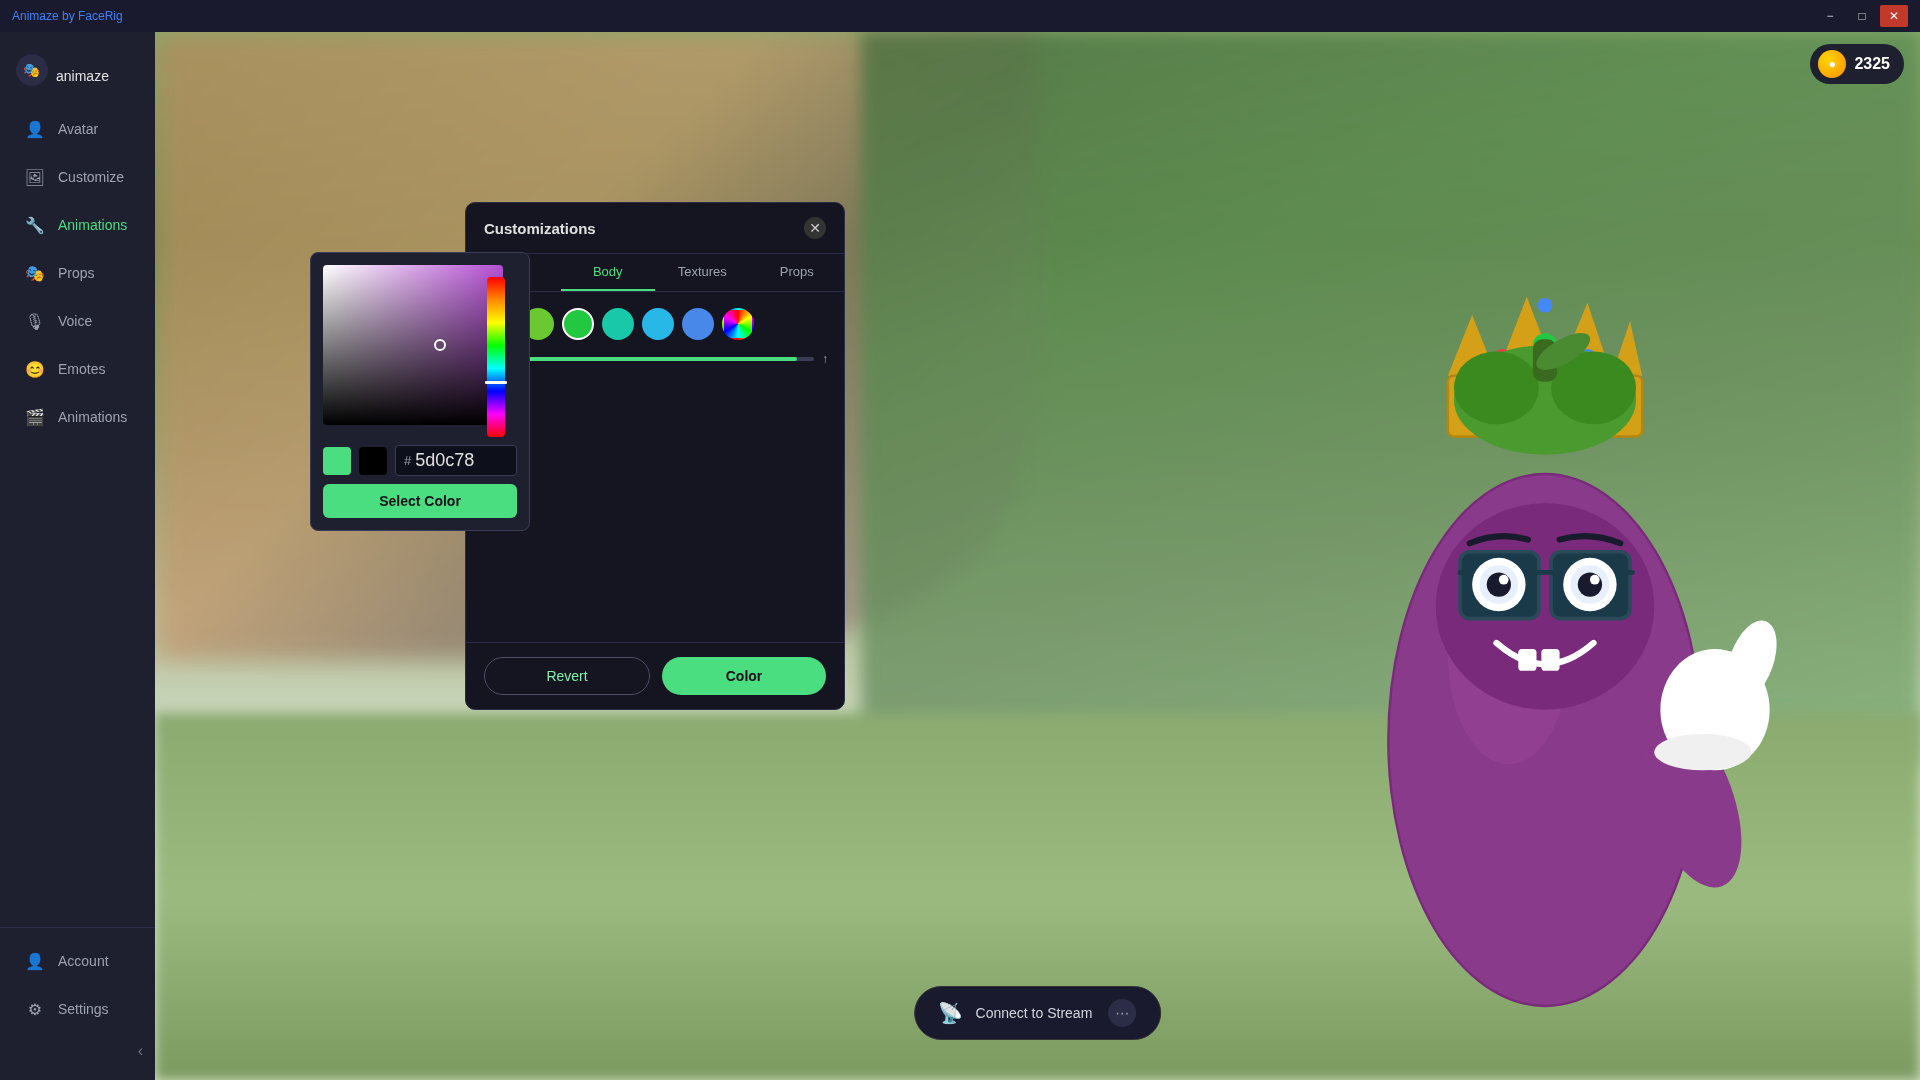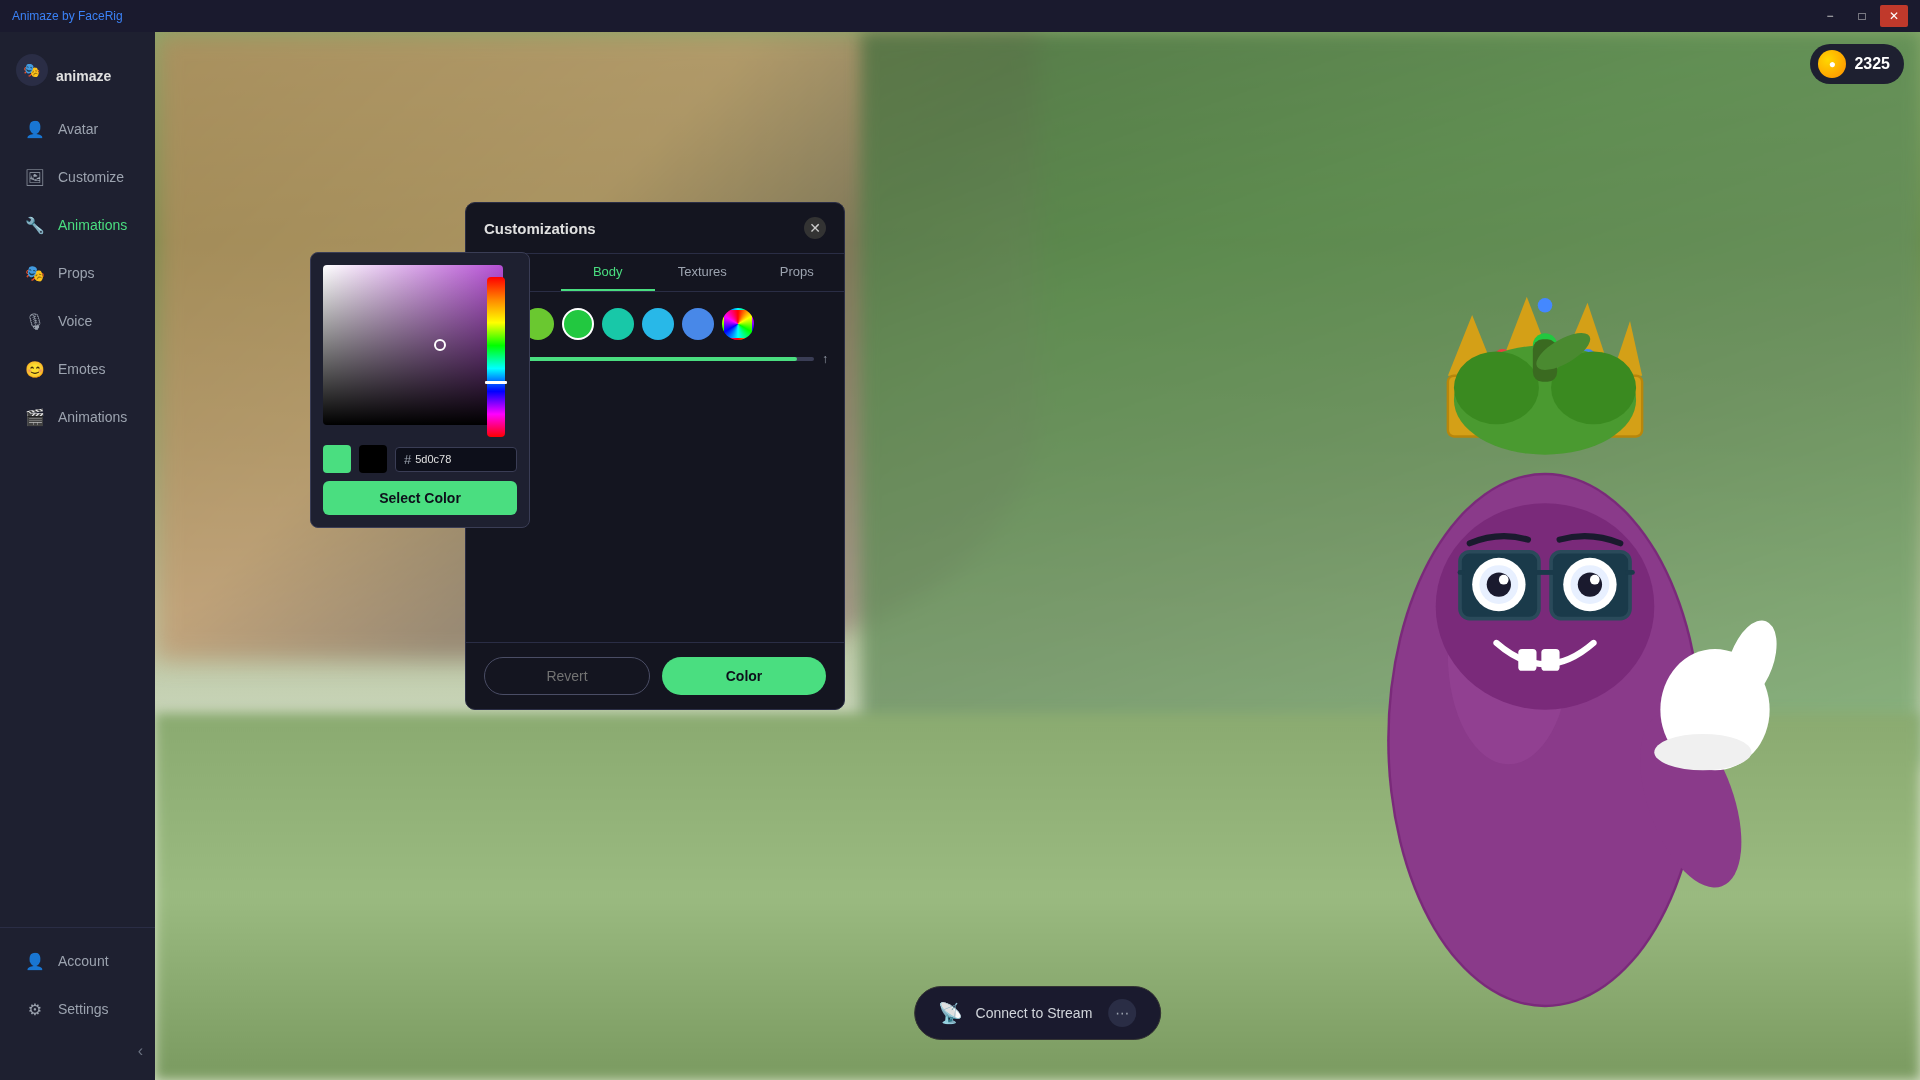--- a/index.html
+++ b/index.html
@@ -74,21 +74,21 @@
       background: #2a2d45;
       border-radius: 50%;
       display: flex;
       align-items: center;
       justify-content: center;
       font-size: 14px;
     }
     .logo-text {
       color: #e0e0e0;
       font-size: 14px;
-      font-weight: 700;
+      font-weight: 400;
       margin-top: 12px;
     }
     .sidebar-nav {
       flex: 1;
       display: flex;
       flex-direction: column;
       gap: 2px;
     }
     .sidebar-item {
       display: flex;
@@ -453,21 +453,21 @@
     }
     .hex-hash {
       color: #9ca3af;
       font-size: 13px;
       margin-right: 4px;
     }
     .hex-input {
       background: transparent;
       border: none;
       color: #e0e0e0;
-      font-size: 11px;
+      font-size: 18px;
       width: 80px;
       outline: none;
     }
     .select-color-btn {
       width: 100%;
       padding: 9px;
       background: #4ade80;
       border: none;
       border-radius: 6px;
       color: #0d0f1a;
@@ -482,21 +482,21 @@
       gap: 12px;
       padding: 14px 18px;
       border-top: 1px solid #2a2d45;
     }
     .btn-revert {
       flex: 1;
       padding: 10px;
       background: transparent;
       border: 1px solid #4a4d65;
       border-radius: 20px;
-      color: #737373;
+      color: #86efac;
       font-size: 14px;
       cursor: pointer;
     }
     .btn-save {
       flex: 1;
       padding: 10px;
       background: #4ade80;
       border: none;
       border-radius: 20px;
       color: #0d0f1a;

